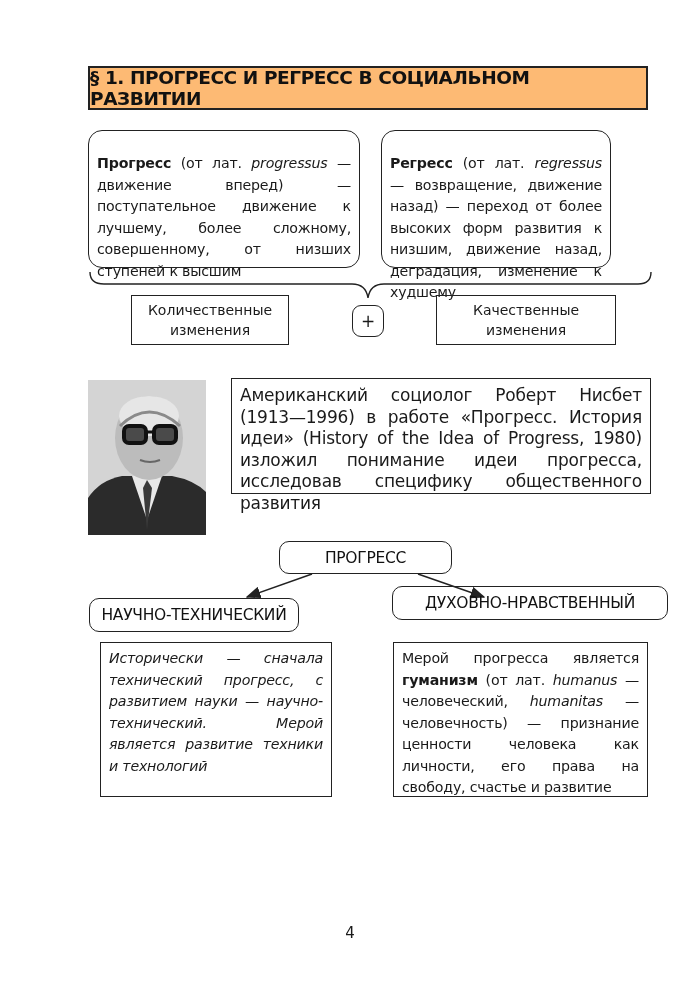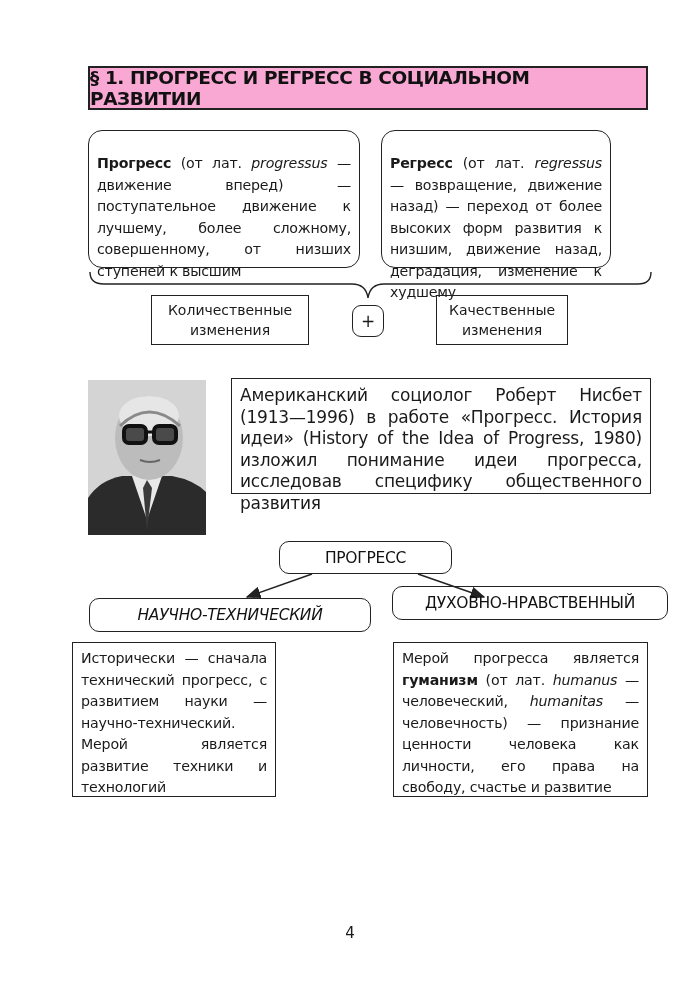--- a/index.html
+++ b/index.html
@@ -3,65 +3,65 @@
 <meta charset="utf-8">
 <style>
   html, body { margin: 0; padding: 0; }
   body {
     width: 700px; height: 1000px; background: #ffffff; position: relative;
     font-family: "DejaVu Sans", sans-serif; color: #1a1a1a; overflow: hidden;
   }
   .abs { position: absolute; box-sizing: border-box; }
   .title-box {
     left: 88px; top: 66px; width: 560px; height: 44px;
-    background: #f9a8d4; border: 2px solid #222;
+    background: #fdba74; border: 2px solid #222;
     display: flex; align-items: center; justify-content: center;
     font-family: "DejaVu Sans", sans-serif; font-weight: bold; font-size: 18.5px;
     letter-spacing: -0.4px; color: #111;
   }
   .def-box {
     top: 130px; height: 138px; border: 1.5px solid #222; border-radius: 14px;
     padding: 22px 8px; font-size: 14.2px; line-height: 21.5px; text-align: justify;
     letter-spacing: -0.2px;
   }
   .def-left { left: 88px; width: 272px; }
   .def-right { left: 381px; width: 230px; }
   .def-box b { font-weight: bold; }
   .def-box i { font-style: italic; }
   .change-box {
     top: 295px; height: 50px; border: 1.5px solid #222;
     display: flex; align-items: center; justify-content: center; text-align: center;
     font-size: 14px; line-height: 20px;
   }
-  .change-left { left: 151px; width: 158px; }
-  .change-right { left: 436px; width: 132px; }
+  .change-left { left: 131px; width: 158px; }
+  .change-right { left: 436px; width: 180px; }
   .plus-box {
     left: 352px; top: 305px; width: 32px; height: 32px; border: 1.5px solid #222; border-radius: 9px;
     display: flex; align-items: center; justify-content: center; font-size: 17px;
   }
   .photo {
     left: 88px; top: 380px; width: 118px; height: 155px; overflow: hidden;
     background: linear-gradient(180deg, #d8d8d8 0%, #cfcfcf 60%, #bdbdbd 100%);
   }
   .bio-box {
     left: 231px; top: 378px; width: 420px; height: 116px; border: 1.5px solid #222;
     padding: 6px 8px; font-size: 17px; line-height: 21.5px; text-align: justify; letter-spacing: -0.2px;
   }
   .node {
     border: 1.5px solid #222; border-radius: 10px; display: flex; align-items: center; justify-content: center;
     font-weight: normal; font-size: 15.5px; letter-spacing: -0.3px; color: #111;
   }
   .node-root { left: 279px; top: 541px; width: 173px; height: 33px; }
-  .node-left { left: 89px; top: 598px; width: 282px; height: 34px; font-style: italic; }
+  .node-left { left: 89px; top: 598px; width: 210px; height: 34px; }
   .node-right { left: 392px; top: 586px; width: 276px; height: 34px; }
   .desc-box {
     top: 642px; border: 1.5px solid #222; padding: 5px 8px;
     font-size: 14.2px; line-height: 21.5px; text-align: justify; letter-spacing: -0.2px;
   }
-  .desc-left { left: 72px; width: 204px; height: 155px; }
+  .desc-left { left: 100px; width: 232px; height: 155px; font-style: italic; }
   .desc-right { left: 393px; width: 255px; height: 155px; }
   .page-num { left: 340px; top: 924px; width: 20px; text-align: center; font-size: 15px; }
   svg.lines { position: absolute; left: 0; top: 0; }
 </style>
 </head>
 <body>
 
 <div class="abs title-box">§ 1. ПРОГРЕСС И РЕГРЕСС В СОЦИАЛЬНОМ РАЗВИТИИ</div>
 
 <div class="abs def-box def-left"><b>Прогресс</b><span> (от лат. </span><i>progressus</i><span> — движение вперед) — поступательное движение к лучшему, более сложному, совершенному, от низших ступеней к высшим</span></div>

